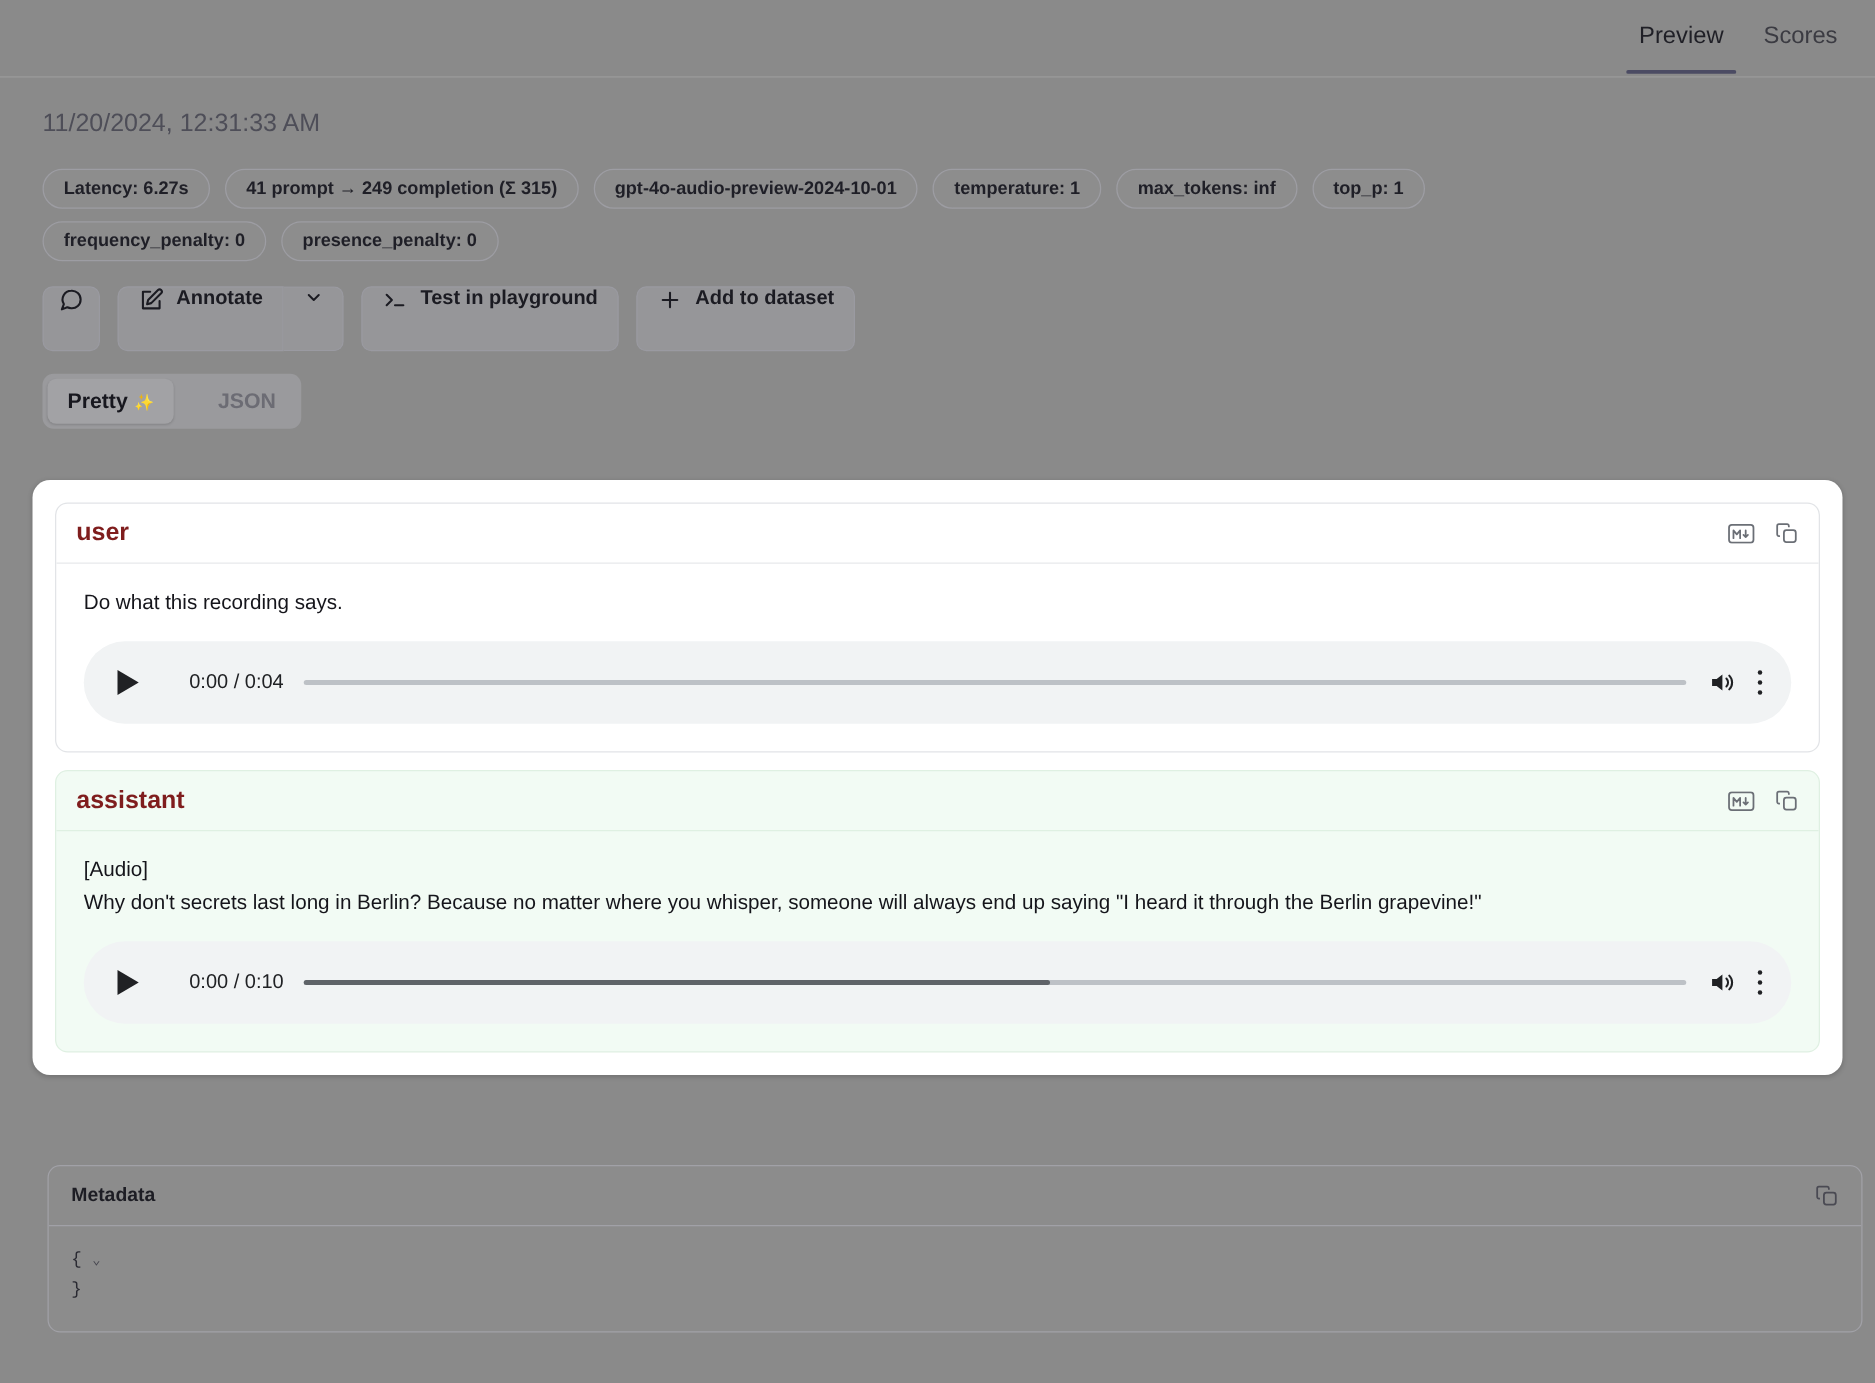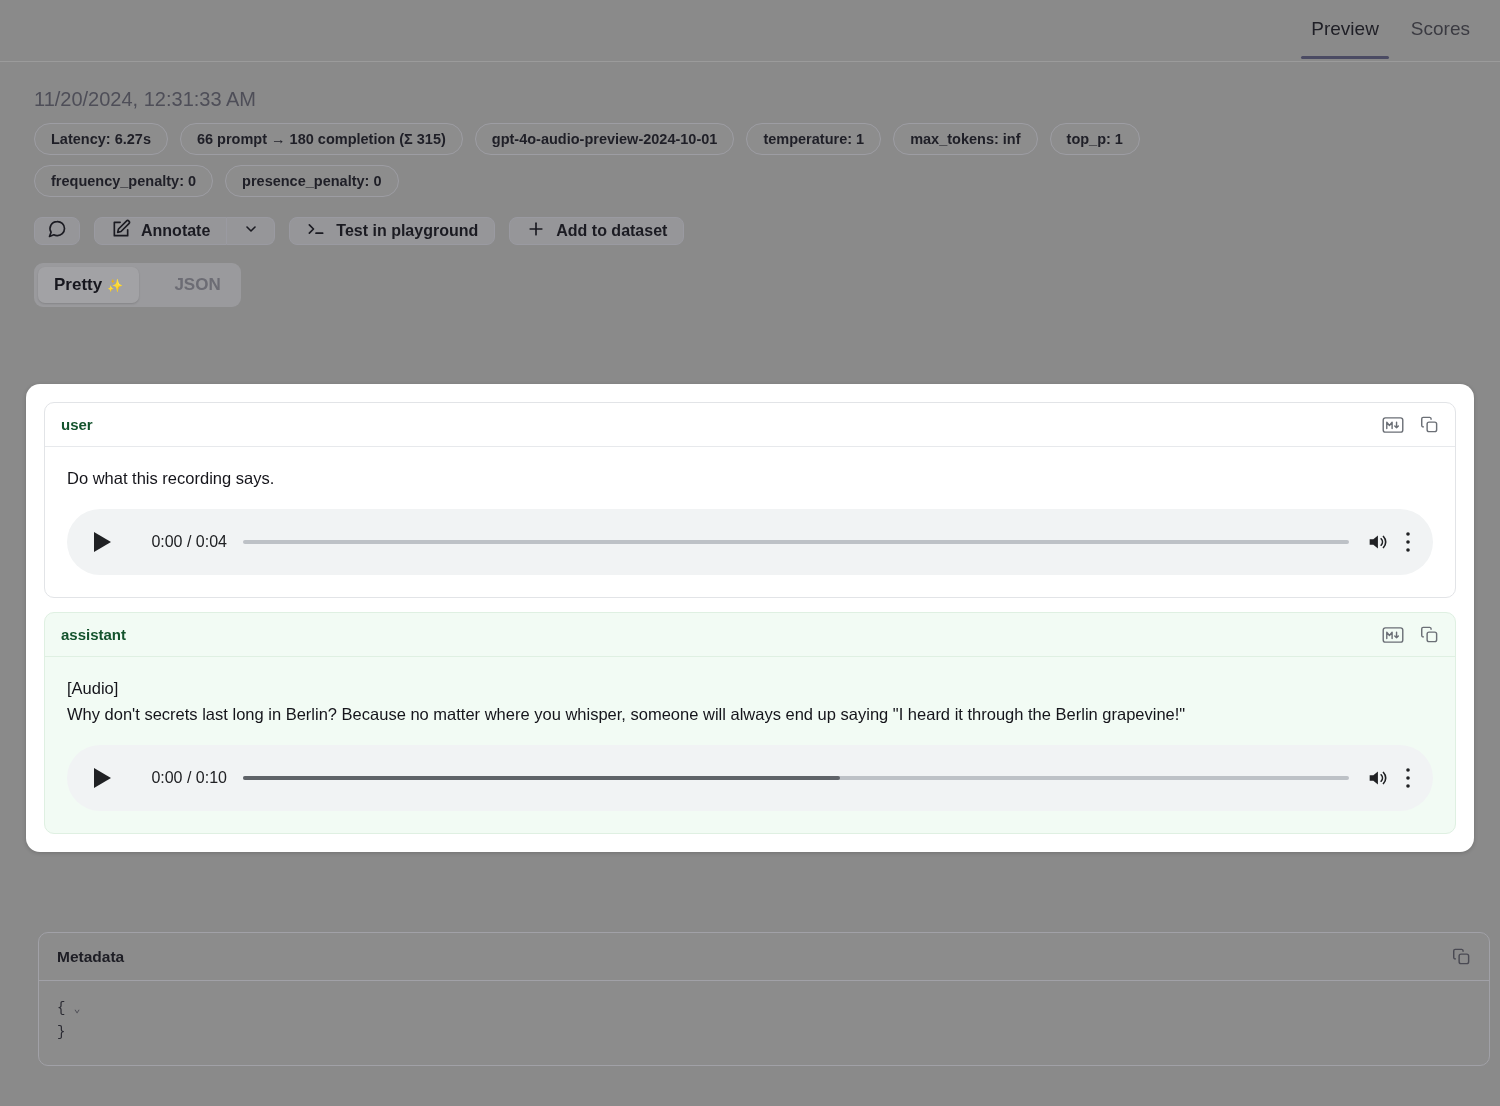--- a/index.html
+++ b/index.html
@@ -75,21 +75,21 @@
     color: #15151c;
     letter-spacing: -0.2px;
   }
   .timestamp {
     margin-top: 8px;
     font-size: 20px;
     color: #4e4e58;
   }
 
   .chips {
-    margin-top: 12px;
+    margin-top: 24px;
     display: flex;
     flex-wrap: wrap;
     gap: 10px 12px;
     max-width: 1290px;
   }
   .chip {
     border: 1px solid #9d9da3;
     border-radius: 999px;
     padding: 7px 16px;
     font-size: 14.5px;
@@ -101,23 +101,23 @@
 
   
   .actions {
     margin-top: 20px;
     display: flex;
     align-items: center;
     gap: 14px;
   }
   .btn {
     display: flex;
-    align-items: center;
+    align-items: flex-start;
     gap: 10px;
-    height: 28px;
+    height: 52px;
     padding: 0 16px;
     border: 1px solid #9a9aa1;
     border-radius: 8px;
     background: #969699;
     color: #1b1b22;
     font-size: 16px;
     font-weight: bold;
     cursor: pointer;
   }
   .btn.icon-only { width: 46px; padding: 0; justify-content: center; }
@@ -176,23 +176,23 @@
   .msg.assistant { background: #f2fbf4; border-color: #dff0e2; }
   .msg-head {
     display: flex;
     align-items: center;
     justify-content: space-between;
     padding: 12px 16px;
     border-bottom: 1px solid #e7e9ec;
   }
   .msg.assistant .msg-head { border-bottom-color: #dff0e2; }
   .msg-role {
-    font-size: 15px;
-    font-weight: bold;
-    color: #14532d;
+    font-size: 20px;
+    font-weight: bold;
+    color: #7f1d1d;
   }
   .msg-tools { display: flex; align-items: center; gap: 16px; }
   .tool-ic { color: #6b6f76; cursor: pointer; display: flex; }
   .msg-body { padding: 18px 22px 22px 22px; }
   .msg-text {
     font-size: 16.5px;
     line-height: 1.58;
     color: #15151b;
   }
 
@@ -276,21 +276,21 @@
   <div class="tabbar">
     <div class="tab active">Preview</div>
     <div class="tab">Scores</div>
   </div>
 
   <div class="header">
     <div class="timestamp">11/20/2024, 12:31:33 AM</div>
 
     <div class="chips">
       <span class="chip">Latency: 6.27s</span>
-      <span class="chip">66 prompt → 180 completion (Σ 315)</span>
+      <span class="chip">41 prompt → 249 completion (Σ 315)</span>
       <span class="chip">gpt-4o-audio-preview-2024-10-01</span>
       <span class="chip">temperature: 1</span>
       <span class="chip">max_tokens: inf</span>
       <span class="chip">top_p: 1</span>
       <span class="chip">frequency_penalty: 0</span>
       <span class="chip">presence_penalty: 0</span>
     </div>
 
     
     <div class="actions">

